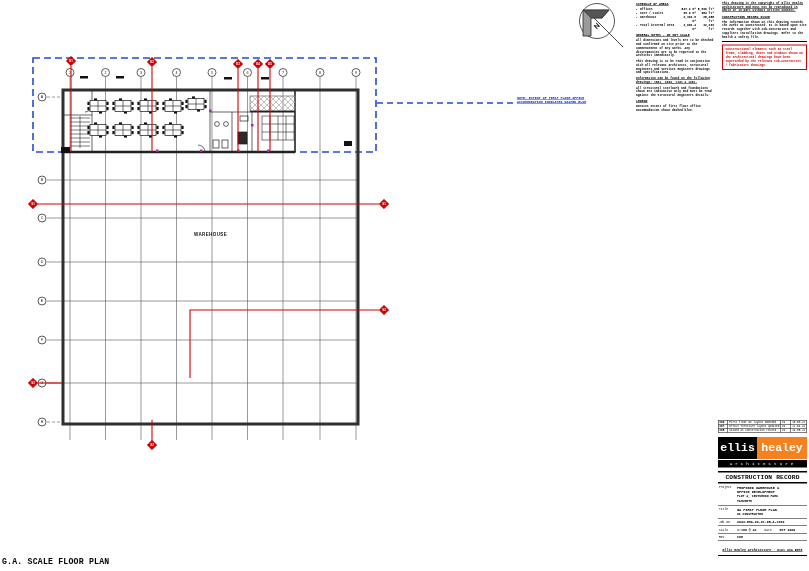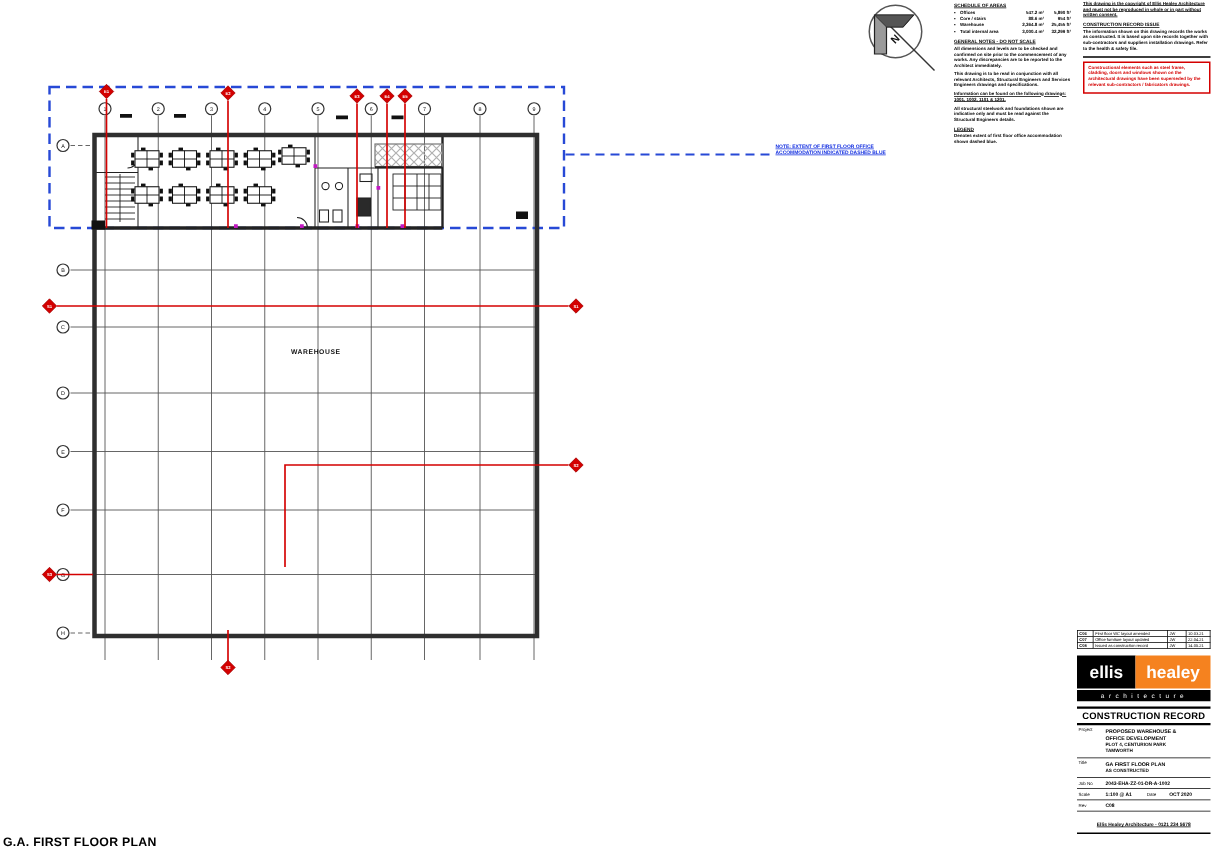--- a/index.html
+++ b/index.html
@@ -1,18 +1,18 @@
 <!DOCTYPE html>
 <html><head>
 <meta charset="utf-8">
 <style>
   html,body{margin:0;padding:0;background:#fff;}
   .canvas{position:relative;width:809px;height:571px;background:#fff;overflow:hidden;
           font-family:"Liberation Sans",sans-serif;color:#000;}
-  .abs{position:absolute;}
+  .abs{position:absolute;font-family:Liberation Mono, monospace;}
   svg{position:absolute;left:0;top:0;}
   
   .shrink{transform:scale(0.5);transform-origin:0 0;}
   
   .notes-left{left:636px;top:2px;width:78px;}
   .notes-left .inner{width:156px;font-size:6px;line-height:1.25;}
   .notes-right{left:722px;top:1px;width:85px;}
   .notes-right .inner{width:170px;font-size:6px;line-height:1.25;}
   .nh{font-size:6.4px;font-weight:700;text-decoration:underline;margin:5px 0 2px 0;}
   .nh.first{margin-top:0;}
@@ -373,14 +373,14 @@
       </div>
       <div class="fld4">
         <span class="lab">Rev</span>
         <span class="val">C08</span>
       </div>
       <div class="tb-footer">Ellis Healey Architecture · 0121 234 5678</div>
       <hr class="tb-endline">
     </div>
   </div>
 
-  <div class="abs plan-title">G.A. FIRST FLOOR PLAN</div>
+  <div class="abs plan-title">G.A. SCALE FLOOR PLAN</div>
 </div>
 
 </body></html>

